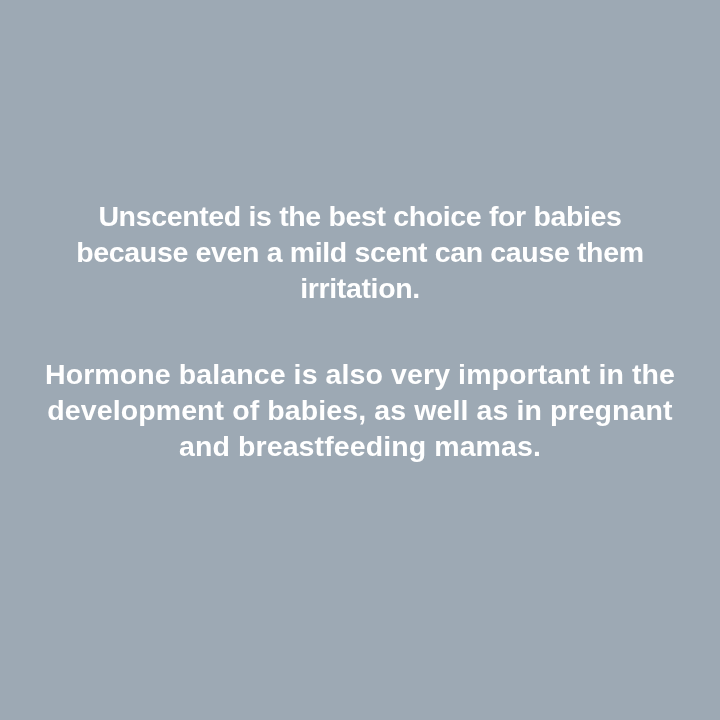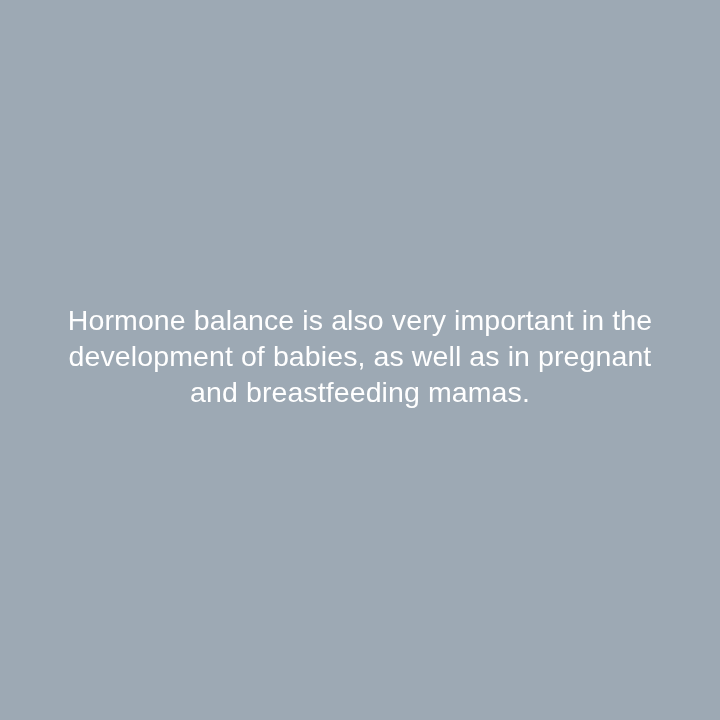--- a/index.html
+++ b/index.html
@@ -46,37 +46,38 @@
     white-space: pre-line;
     margin: 0;
   }
 
   .paragraph.bold {
     font-weight: 700;
     letter-spacing: -0.35px;
   }
 
   .paragraph.light {
-    font-weight: 400;
+    font-weight: 700;
     letter-spacing: 0.1px;
   }
 
   .para-gap {
     height: 50px;
     width: 100%;
     flex: none;
   }
 </style>
 </head>
 <body>
 
 <div class="canvas">
 
   <div class="text-block">
 
+    <p class="paragraph bold">Unscented is the best choice for babies because even a mild scent can cause them irritation.</p>
 
     <div class="para-gap"></div>
 
     <p class="paragraph light">Hormone balance is also very important in the development of babies, as well as in pregnant and breastfeeding mamas.</p>
 
     <div class="para-gap"></div>
 
 
   </div>
 

